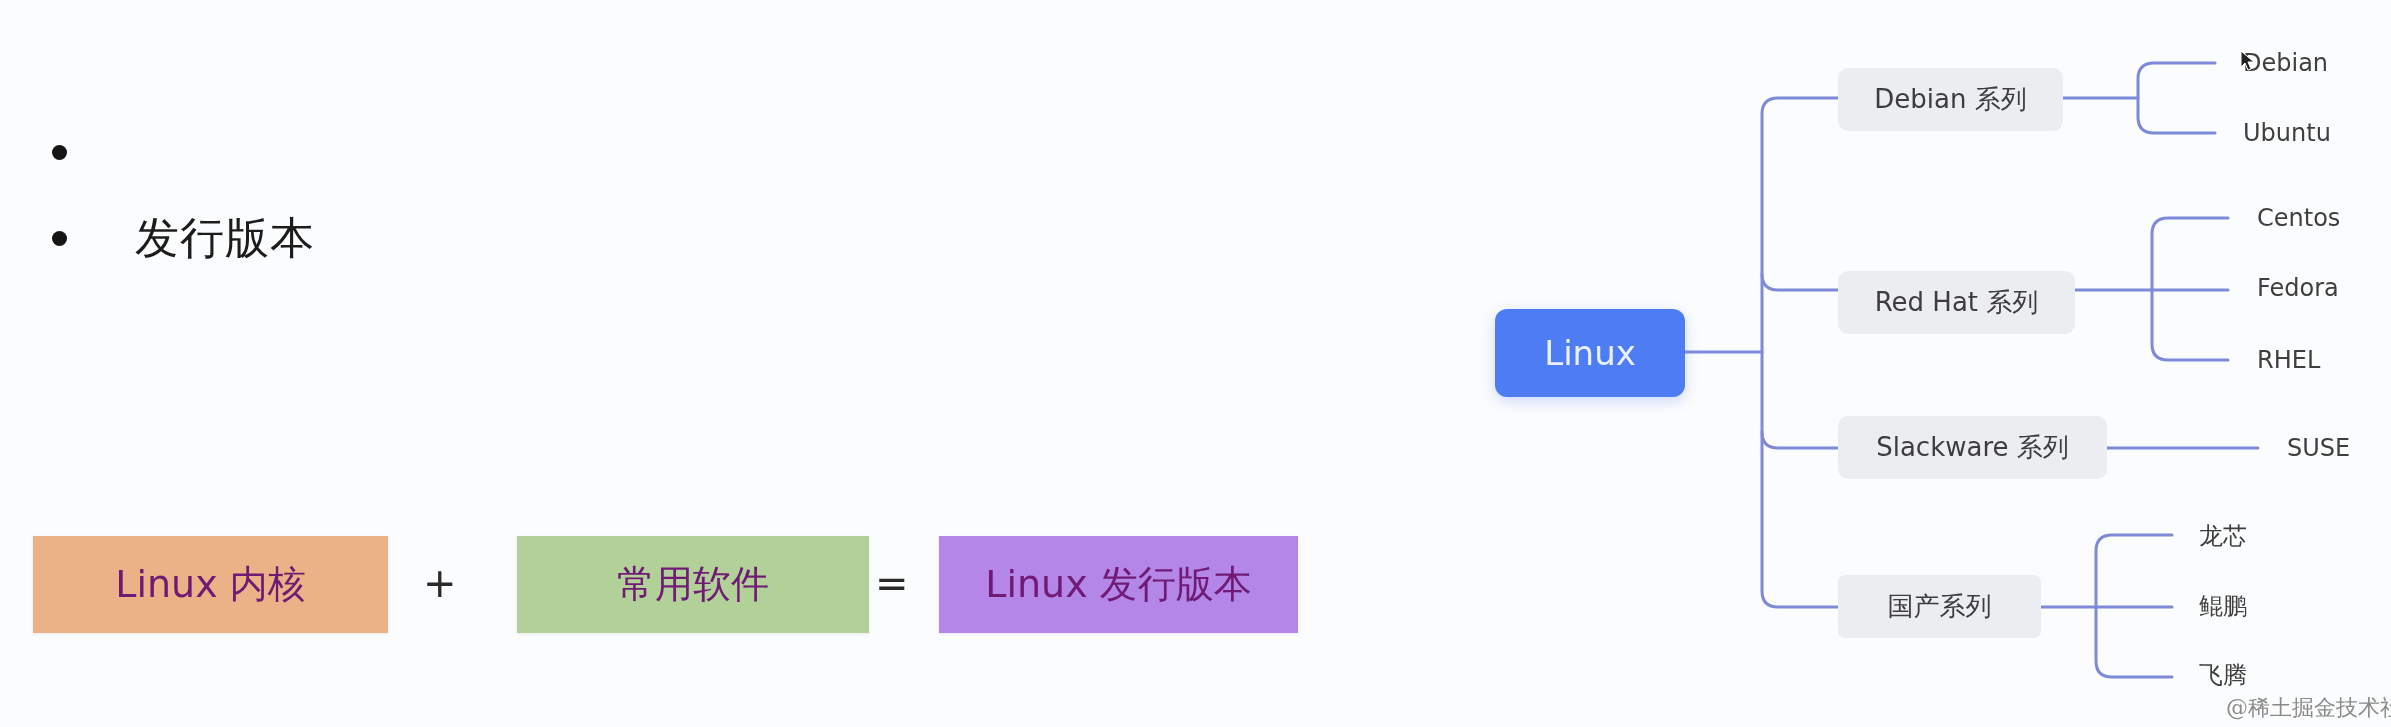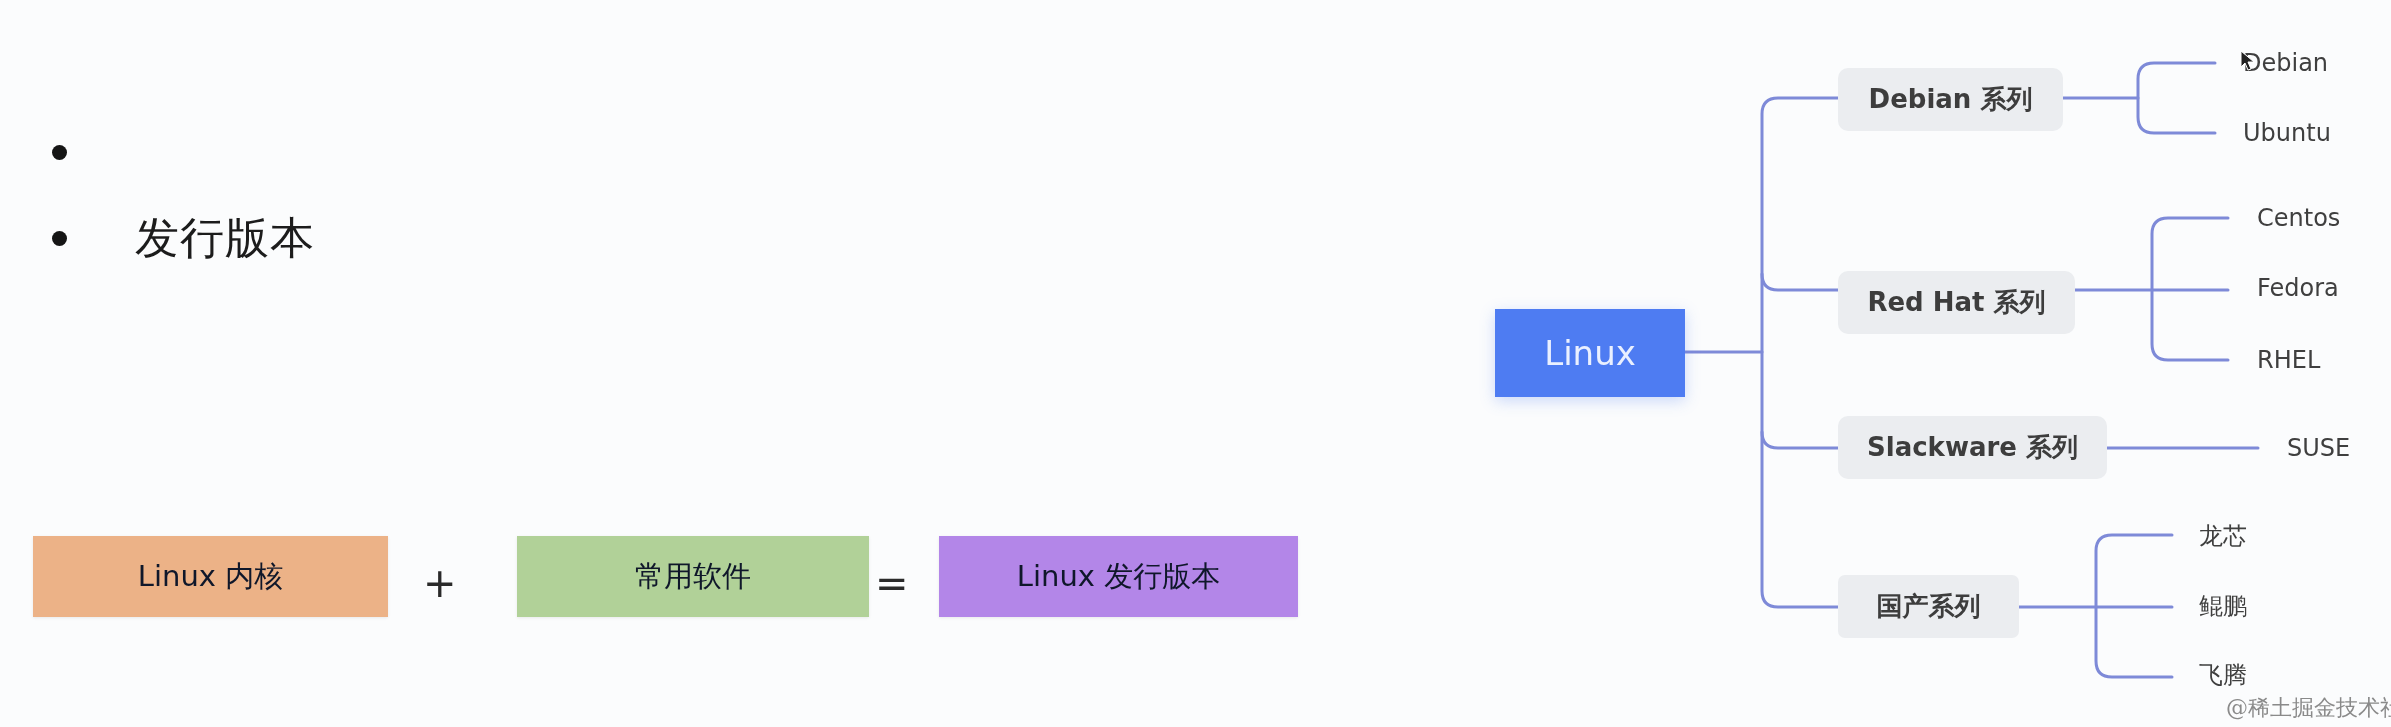--- a/index.html
+++ b/index.html
@@ -2,28 +2,28 @@
 <html><head>
 <meta charset="utf-8">
 <style>
   html, body { margin:0; padding:0; }
   body { width:2391px; height:727px; background:#fbfcfd; position:relative; overflow:hidden;
          font-family:"DejaVu Sans","Liberation Sans",sans-serif; color:#1c1c1c; }
   .abs { position:absolute; }
   .bullet-item { position:absolute; left:52px; display:flex; align-items:center; height:60px; }
   .bullet-dot { width:15px; height:15px; border-radius:50%; background:#151515; margin-right:38px; }
   .bullet-text { font-size:44px; color:#1c1c1c; letter-spacing:1px; }
-  .eq-box { position:absolute; top:536px; height:81px; display:flex; align-items:center; justify-content:center;
-            font-size:29px; color:#0f172a; box-shadow:0 1px 3px rgba(0,0,0,0.08); }
+  .eq-box { position:absolute; top:536px; height:97px; display:flex; align-items:center; justify-content:center;
+            font-size:38px; color:#701a75; box-shadow:0 1px 3px rgba(0,0,0,0.08); }
   .op { position:absolute; top:560px; font-size:40px; color:#2a2a2a; width:30px; text-align:center; }
-  .root { position:absolute; left:1495px; top:309px; width:190px; height:88px; border-radius:0;
+  .root { position:absolute; left:1495px; top:309px; width:190px; height:88px; border-radius:12px;
           background:#4e7cf2; color:#eaf0ff; font-size:34px; display:flex; align-items:center; justify-content:center;
           box-shadow:0 4px 14px rgba(78,124,242,0.28); }
   .branch { position:absolute; left:1838px; height:63px; border-radius:10px; background:#ebedf0;
-            display:flex; align-items:center; justify-content:center; font-size:26px; color:#3d3d3d;font-weight:bold; }
+            display:flex; align-items:center; justify-content:center; font-size:26px; color:#3d3d3d; }
   .leaf { position:absolute; font-size:24px; color:#3f3f3f; transform:translateY(-50%); white-space:nowrap; }
   svg.links { position:absolute; left:0; top:0; }
   .wm { position:absolute; left:2226px; top:693px; font-family:"DejaVu Serif","Liberation Serif",serif;
         font-size:22px; color:#8a8a8a; white-space:nowrap; }
 </style>
 </head>
 <body>
 
 <svg class="links" width="2391" height="727">
   <g fill="none" stroke="#7e8ad8" stroke-width="3" stroke-linecap="round">
@@ -73,21 +73,21 @@
 
 <div class="branch" style="top:68px; width:225px;">
   <span>Debian 系列</span>
 </div>
 <div class="branch" style="top:258px; width:237px;margin-top:13px;">
   <span>Red Hat 系列</span>
 </div>
 <div class="branch" style="top:416px; width:269px;">
   <span>Slackware 系列</span>
 </div>
-<div class="branch" style="top:575px; width:181px;border-radius:7px;">
+<div class="branch" style="top:575px; width:203px;border-radius:7px;">
   <span>国产系列</span>
 </div>
 
 <div class="leaf" style="left:2243px; top:63px;">Debian</div>
 <div class="leaf" style="left:2243px; top:133px;">Ubuntu</div>
 <div class="leaf" style="left:2257px; top:218px;">Centos</div>
 <div class="leaf" style="left:2257px; top:288px;">Fedora</div>
 <div class="leaf" style="left:2257px; top:360px;">RHEL</div>
 <div class="leaf" style="left:2287px; top:448px;">SUSE</div>
 <div class="leaf" style="left:2199px; top:536px;">龙芯</div>

